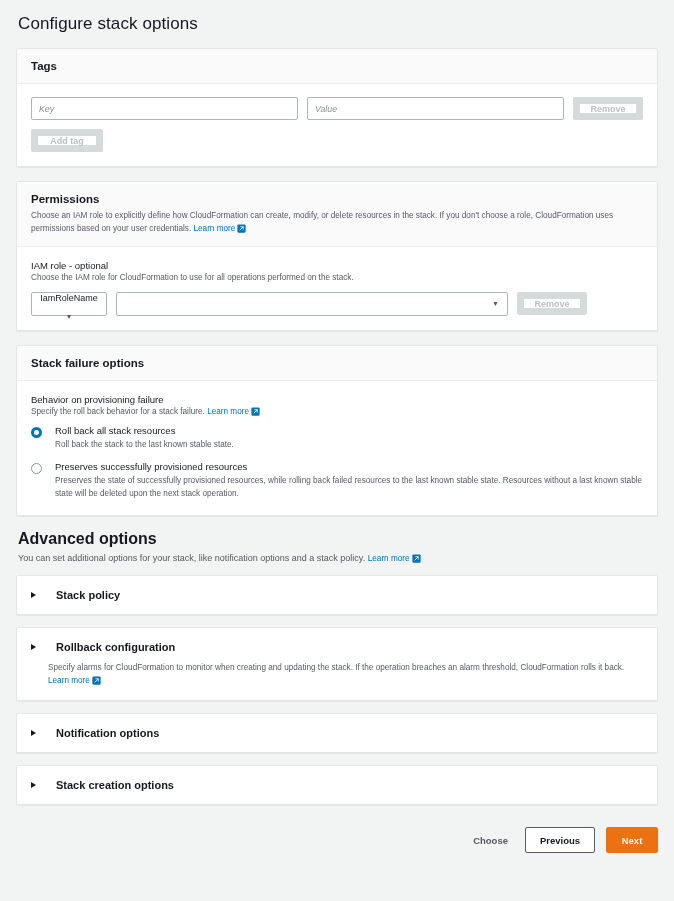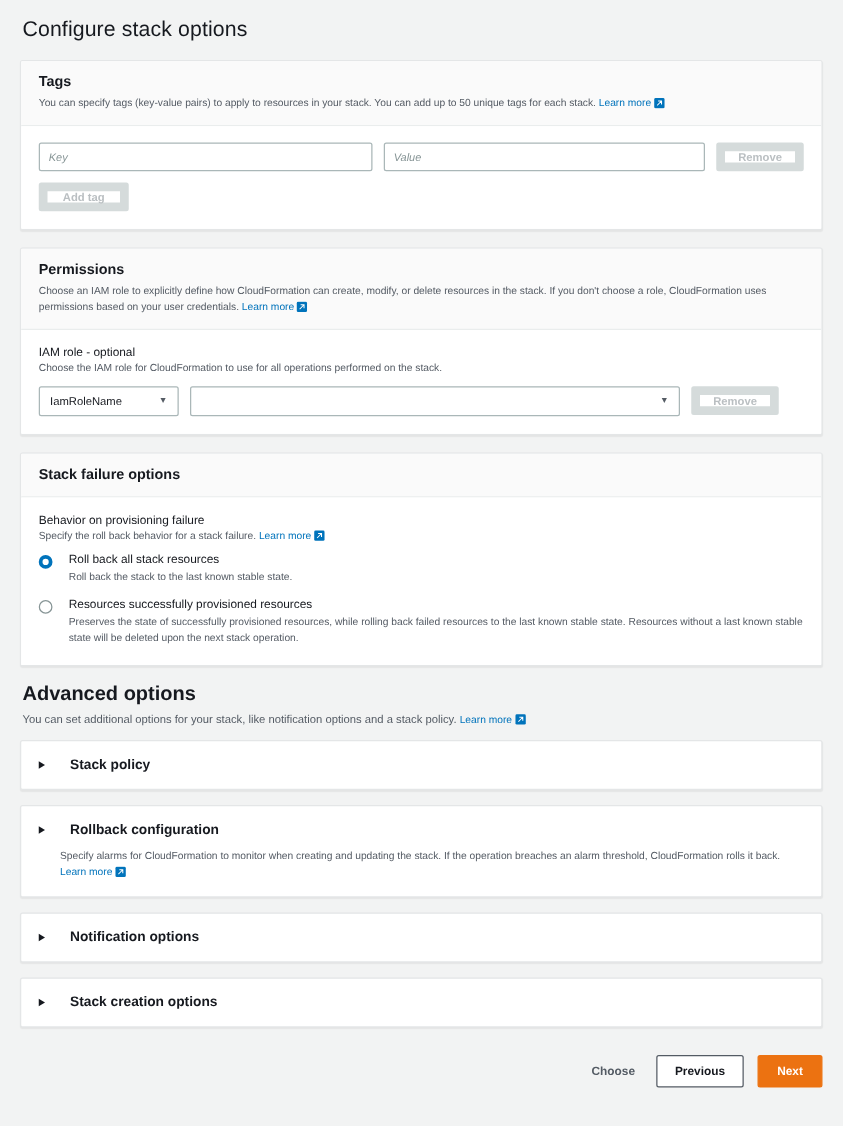--- a/index.html
+++ b/index.html
@@ -72,21 +72,21 @@
   
   .field-label{font-size:9.5px;color:#16191f;margin:0 0 1px 0;}
   .field-hint{font-size:8.2px;color:#545b64;margin:0 0 7px 0;line-height:1.5;}
   .iam-row{display:flex;align-items:center;gap:9px;}
   .select{
     height:24px;border:1px solid #aab7b8;border-radius:2px;background:#fff;
     font-size:9px;color:#16191f;padding:0 8px;box-sizing:border-box;
     display:flex;align-items:center;justify-content:space-between;gap:10px;
     cursor:pointer;
   }
-  .select.small{width:112px;}
+  .select.small{width:76px;flex-direction:column;}
   .select.wide{width:392px;}
   .caret{font-size:7px;color:#545b64;line-height:1;}
 
   
   .radio-group{margin-top:2px;}
   .radio-item{display:flex;gap:13px;margin-bottom:9px;}
   .radio-item:last-child{margin-bottom:0;}
   .radio{
     width:11px;height:11px;border-radius:50%;
     border:1px solid #879596;background:#fff;flex:none;margin-top:2px;
@@ -137,26 +137,20 @@
 </head>
 <body>
 
 <div class="page">
 
   <h1 class="page-title">Configure stack options</h1>
 
   <div class="card">
     <div class="card-head">
       <div class="card-title">Tags</div>
-      <div class="card-sub"><span>You can specify tags (key-value pairs) to apply to resources in your stack. You can add up to 50 unique tags for each stack.</span>
-        <a class="learn" href="#"><span>Learn more</span><svg class="ext-ico" viewBox="0 0 12 12">
-              <rect x="0.5" y="0.5" width="11" height="11" rx="1.5" fill="#0073bb"></rect>
-              <path d="M4 8 L8 4 M5.2 3.7 H8.3 V6.8" stroke="#ffffff" stroke-width="1.1" fill="none" stroke-linecap="square"></path>
-            </svg></a>
-      </div>
     </div>
     <div class="card-body">
       <div class="tag-row">
         <div class="txtinput key">Key</div>
         <div class="txtinput val">Value</div>
         <div class="btn btn-remove disabled">Remove</div>
       </div>
       <div class="btn addtag disabled">Add tag</div>
     </div>
   </div>
@@ -204,21 +198,21 @@
         <div class="radio-item">
           <div class="radio checked"></div>
           <div class="radio-text">
             <div class="radio-label">Roll back all stack resources</div>
             <div class="radio-desc">Roll back the stack to the last known stable state.</div>
           </div>
         </div>
         <div class="radio-item">
           <div class="radio"></div>
           <div class="radio-text">
-            <div class="radio-label">Resources successfully provisioned resources</div>
+            <div class="radio-label">Preserves successfully provisioned resources</div>
             <div class="radio-desc">Preserves the state of successfully provisioned resources, while rolling back failed resources to the last known stable state. Resources without a last known stable state will be deleted upon the next stack operation.</div>
           </div>
         </div>
       </div>
     </div>
   </div>
 
   <h2 class="section-title">Advanced options</h2>
   <div class="section-desc"><span>You can set additional options for your stack, like notification options and a stack policy.</span>
     <a class="learn" href="#"><span>Learn more</span><svg class="ext-ico" viewBox="0 0 12 12">

